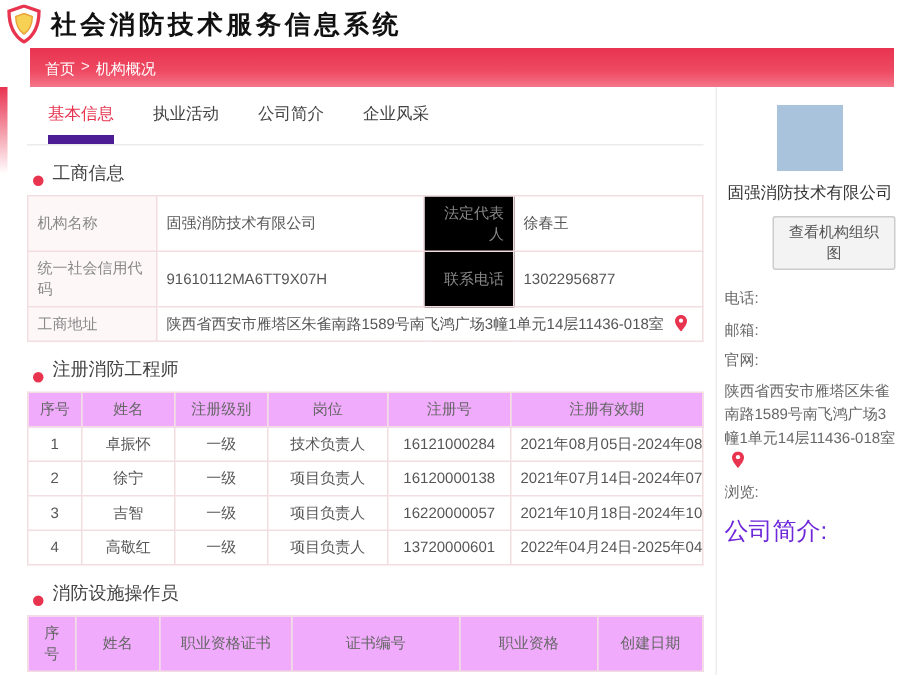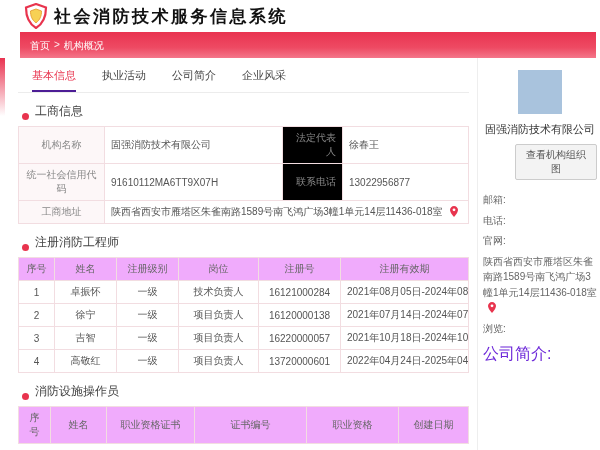--- a/index.html
+++ b/index.html
@@ -2,50 +2,50 @@
 <html><head>
 <meta charset="utf-8">
 <style>
   * { margin:0; padding:0; box-sizing:border-box; }
   html,body { width:600px; height:450px; overflow:hidden; background:#fff;
     font-family:"Liberation Sans","DejaVu Sans",sans-serif; }
   .page { position:relative; width:600px; height:450px; overflow:hidden; background:#fff; }
 
   
   .appbar { position:absolute; top:0; left:0; width:600px; height:32px; background:#fff;
-    display:flex; align-items:center; padding-left:24px; }
+    display:flex; align-items:center; padding-left:4px; }
   .logo { width:24px; height:26px; margin-right:6px; }
   .app-title { font-family:"DejaVu Serif","Liberation Serif",serif; font-weight:700;
     font-size:17px; color:#111; letter-spacing:2.5px; }
 
   
   .redband { position:absolute; top:32px; left:0; width:576px; height:26px;
     background:linear-gradient(180deg,#e93350 0%,#ee4a63 60%,#f4768a 100%);margin-left:20px; }
   .breadcrumb { position:absolute; left:10px; top:7px; font-size:10px; color:#fff; display:flex; gap:4px; }
   .breadcrumb .sep { opacity:.9; }
   .left-strip { position:absolute; top:58px; left:0; width:5px; height:58px;
     background:linear-gradient(180deg,#e93350,rgba(233,51,80,0)); }
 
   
   .main-card { position:absolute; top:58px; left:10px; width:468px; background:#fff;
     border-right:1px solid #eee; padding:0 8px 8px 8px; }
 
   .tabs { display:flex; gap:26px; padding:10px 0 0 14px; border-bottom:1px solid #ececec; }
   .tab { font-size:11px; color:#444; padding-bottom:7px; cursor:pointer; }
-  .tab.active { color:#e8344e; border-bottom:2px solid #4c1d95; }
+  .tab.active { color:#e8344e; border-bottom:6px solid #4c1d95; }
 
   .section-title { display:flex; align-items:flex-end; gap:6px; margin:10px 0 6px 4px; }
   .dot { width:7px; height:7px; border-radius:50%; background:#e8344e; }
   .section-title span { font-size:12px; color:#444; }
 
   table { width:100%; border-collapse:collapse; table-layout:fixed; }
   td,th { border:1px solid #f2dde1; font-size:10px; padding:4px 6px; height:21px; }
 
   
-  .tbl-biz td.lbl { width:86px; text-align:center; color:#888; background:#fdf7f8; }
+  .tbl-biz td.lbl { width:86px; text-align:left; color:#888; background:#fdf7f8; }
   .tbl-biz td.lbl2 { width:60px; text-align:right; color:#888; background:#000000; }
   .tbl-biz td.val { text-align:left; color:#555; }
   .tbl-biz td.val1 { width:178px; }
   .addr-cell { white-space:nowrap; overflow:hidden; }
 
   
   .data-tbl th { background:#f0abfc; color:#666; font-weight:400; text-align:center; }
   .data-tbl td { color:#555; text-align:center; overflow:hidden; white-space:nowrap; }
   .tbl-eng th:nth-child(1),.tbl-eng td:nth-child(1){width:36px;}
   .tbl-eng th:nth-child(2),.tbl-eng td:nth-child(2){width:62px;}
@@ -206,25 +206,25 @@
   </div>
 
   <div class="sidebar">
     <div class="logo-placeholder"></div>
     <div class="sb-company">固强消防技术有限公司</div>
     <div class="sb-btn-wrap">
       <span class="sb-btn">查看机构组织图</span>
     </div>
 
     <div class="sb-field">
+      <span class="f-label">电话:</span>
+      <span class="f-value"></span>
+    </div>
+    <div class="sb-field">
       <span class="f-label">邮箱:</span>
-      <span class="f-value"></span>
-    </div>
-    <div class="sb-field">
-      <span class="f-label">电话:</span>
       <span class="f-value"></span>
     </div>
     <div class="sb-field">
       <span class="f-label">官网:</span>
       <span class="f-value"></span>
     </div>
     <div class="sb-field">
       <span class="f-value">
         <span>陕西省西安市雁塔区朱雀南路1589号南飞鸿广场3幢1单元14层11436-018室</span>
         <svg class="pin" width="8" height="11" viewBox="0 0 8 11">

